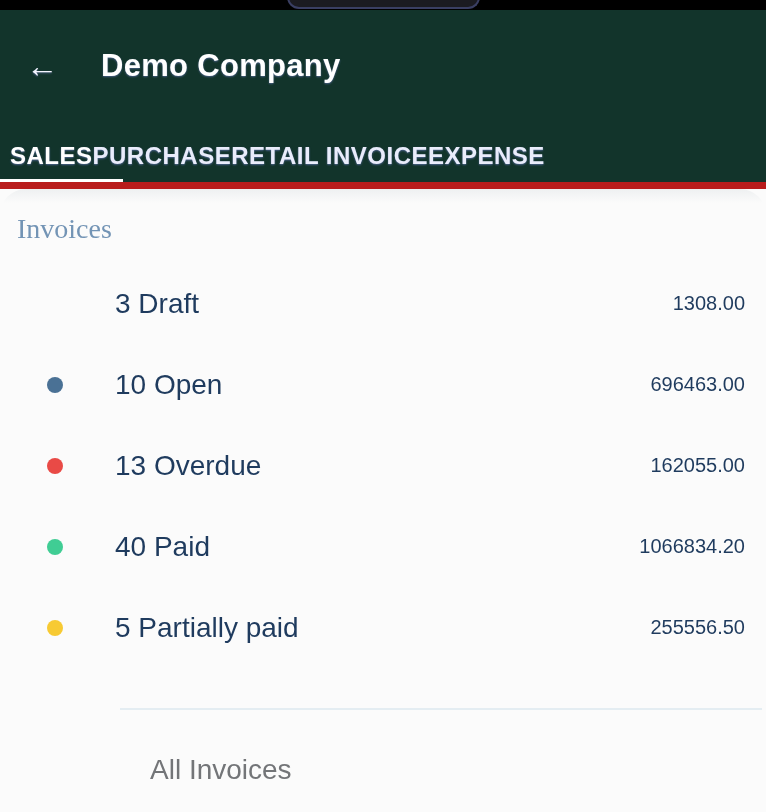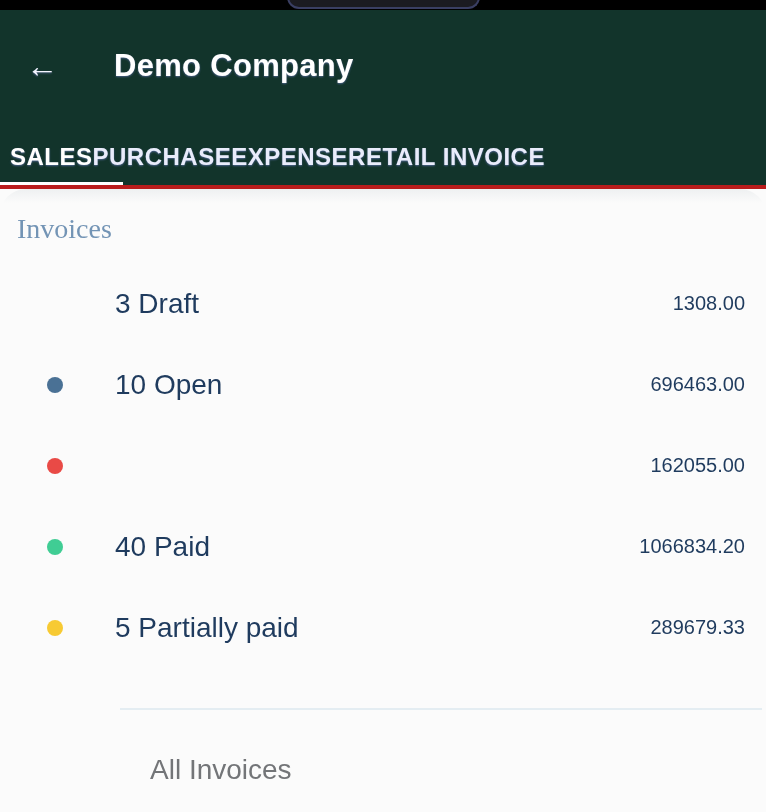--- a/index.html
+++ b/index.html
@@ -51,36 +51,36 @@
     display: flex;
     align-items: center;
     justify-content: center;
     color: #f4f5ff;
     font-size: 32px;
     line-height: 1;
     cursor: pointer;
     text-shadow: 0 1px 2px rgba(124,136,220,0.5);
   }
   .app-title {
-    margin-left: 54px;
+    margin-left: 41px;
     color: #ffffff;
     font-size: 31px;
     font-weight: bold;
     letter-spacing: 0.3px;
     text-shadow: 0 1px 2px rgba(124,136,220,0.5);
   }
 
   
   .tabs {
     position: absolute;
     left: 0; right: 0; bottom: 0;
     height: 60px;
     display: flex;
     align-items: center;
-    border-bottom: 4px solid #b91c1c;
+    border-bottom: 7px solid #b91c1c;
     overflow: hidden;
     white-space: nowrap;
   }
   .tab {
     color: #e9ecfb;
     font-size: 24px;
     font-weight: bold;
     letter-spacing: 0.5px;
     cursor: pointer;
     text-shadow: 0 1px 2px rgba(124,136,220,0.55);
@@ -167,22 +167,22 @@
     <div class="header-top">
       <div class="back-btn">
         <span>←</span>
       </div>
       <div class="app-title">Demo Company</div>
     </div>
 
     <div class="tabs">
       <div class="tab active">SALES</div>
       <div class="tab">PURCHASE</div>
+      <div class="tab">RETAIL INVOICE</div>
       <div class="tab">EXPENSE</div>
-      <div class="tab">RETAIL INVOICE</div>
       <div class="tab-indicator"></div>
     </div>
   </div>
 
   <div class="content">
     <div class="section-label">Invoices</div>
 
     <div class="rows">
 
       <div class="invoice-row">
@@ -198,37 +198,38 @@
           <span class="dot" style="background-color: rgb(74, 113, 149);"></span>
         </div>
         <div class="row-label">10 Open</div>
         <div class="row-amount">696463.00</div>
       </div>
 
       <div class="invoice-row">
         <div class="dot-cell">
           <span class="dot" style="background-color: rgb(233, 74, 70);"></span>
         </div>
+        <div class="row-label">13 Overdue</div>
         <div class="row-amount">162055.00</div>
       </div>
 
       <div class="invoice-row">
         <div class="dot-cell">
           <span class="dot" style="background-color: rgb(64, 205, 148);"></span>
         </div>
         <div class="row-label">40 Paid</div>
         <div class="row-amount">1066834.20</div>
       </div>
 
       <div class="invoice-row">
         <div class="dot-cell">
           <span class="dot" style="background-color: rgb(247, 202, 51);"></span>
         </div>
         <div class="row-label">5 Partially paid</div>
-        <div class="row-amount">289679.33</div>
+        <div class="row-amount">255556.50</div>
       </div>
 
     </div>
 
     <div class="divider"></div>
 
     <div class="all-invoices">All Invoices</div>
   </div>
 
 </div>

